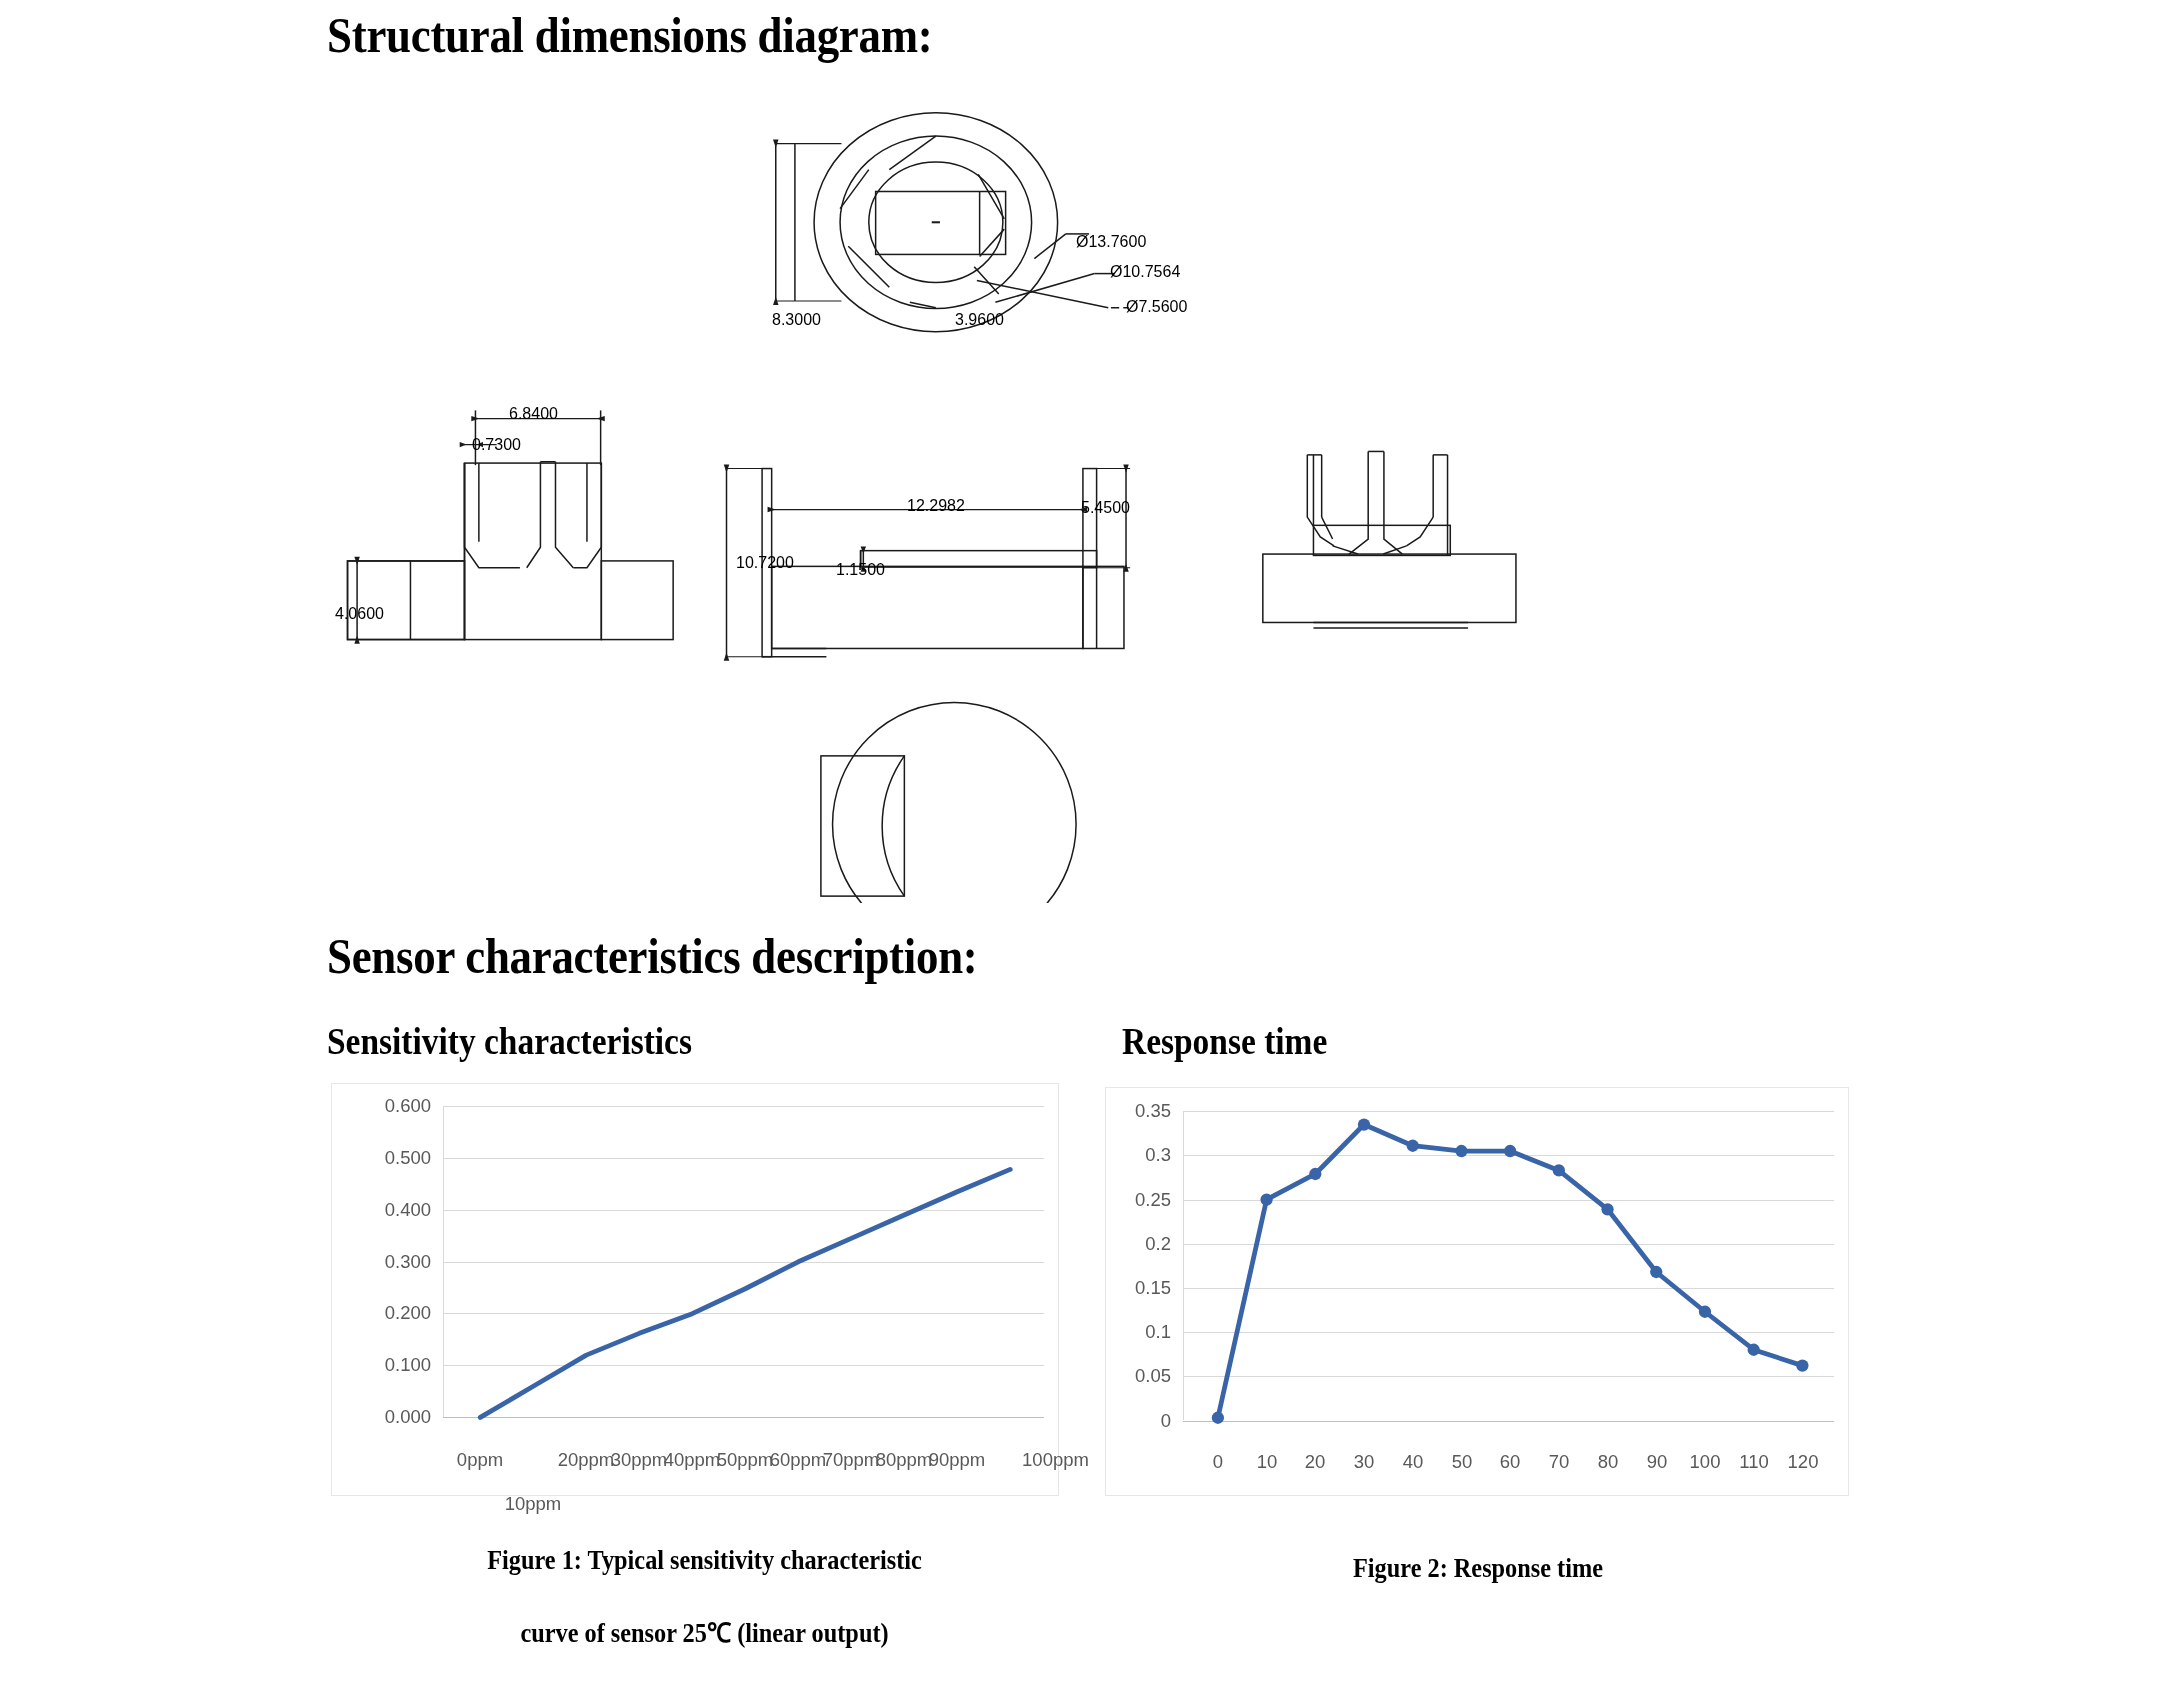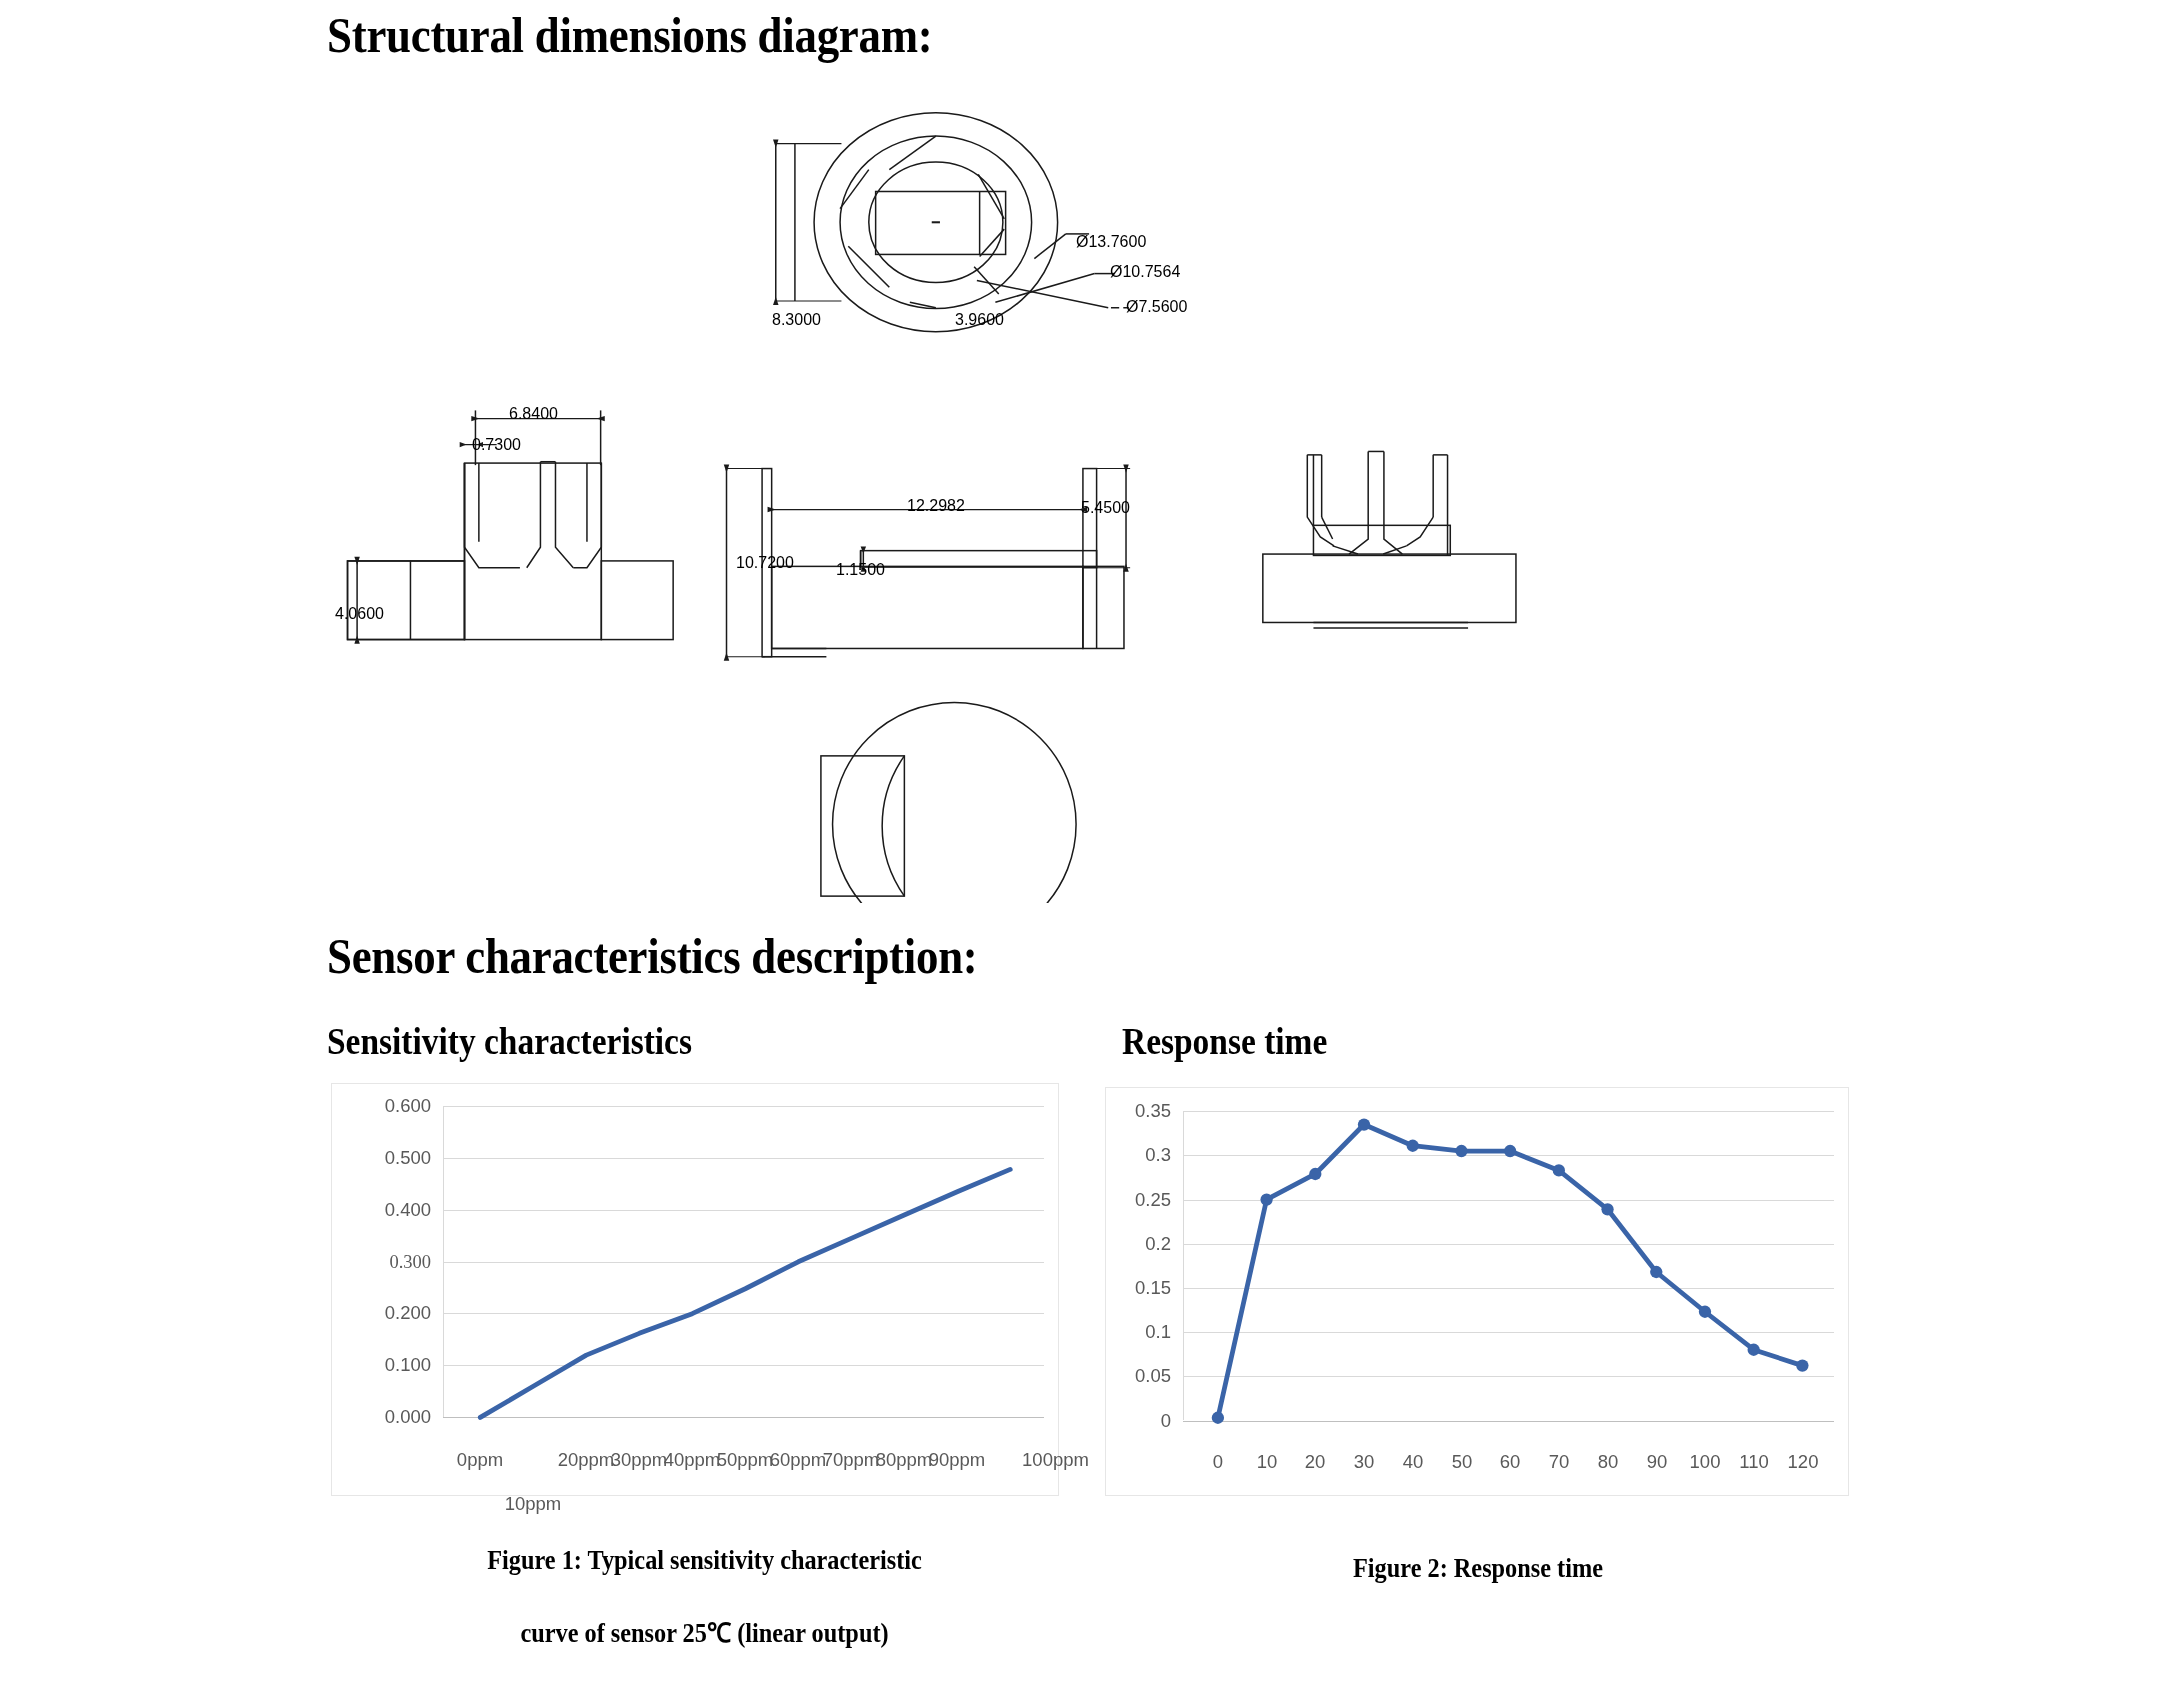--- a/index.html
+++ b/index.html
@@ -299,21 +299,21 @@
 
   <div class="chart-box" id="chart-sensitivity">
     <div class="chart-inner" id="chart0-inner">
         <div class="axisline" style="top: 333px; left: 111px; width: 601px;"></div>
         <div class="ytick" style="top: 333px; right: 627px;">0.000</div>
         <div class="gridline" style="top: 281px; left: 111px; width: 601px;"></div>
         <div class="ytick" style="top: 281px; right: 627px;">0.100</div>
         <div class="gridline" style="top: 229px; left: 111px; width: 601px;"></div>
         <div class="ytick" style="top: 229px; right: 627px;">0.200</div>
         <div class="gridline" style="top: 178px; left: 111px; width: 601px;"></div>
-        <div class="ytick" style="top: 178px; right: 627px; font-family: Liberation Serif, serif;">0.300</div>
+        <div class="ytick" style="top: 178px; right: 627px;">0.300</div>
         <div class="gridline" style="top: 126px; left: 111px; width: 601px;"></div>
         <div class="ytick" style="top: 126px; right: 627px;">0.400</div>
         <div class="gridline" style="top: 74px; left: 111px; width: 601px;"></div>
         <div class="ytick" style="top: 74px; right: 627px;">0.500</div>
         <div class="gridline" style="top: 22px; left: 111px; width: 601px;"></div>
         <div class="ytick" style="top: 22px; right: 627px;">0.600</div>
         <div class="yaxis-vline" style="left: 111px; top: 22px; height: 311px;"></div>
         <div class="xtick" style="left: 148px; top: 365px;">0ppm</div>
         <div class="xtick" style="left: 201px; top: 365px; margin-top: 44px;">10ppm</div>
         <div class="xtick" style="left: 254px; top: 365px;">20ppm</div>

